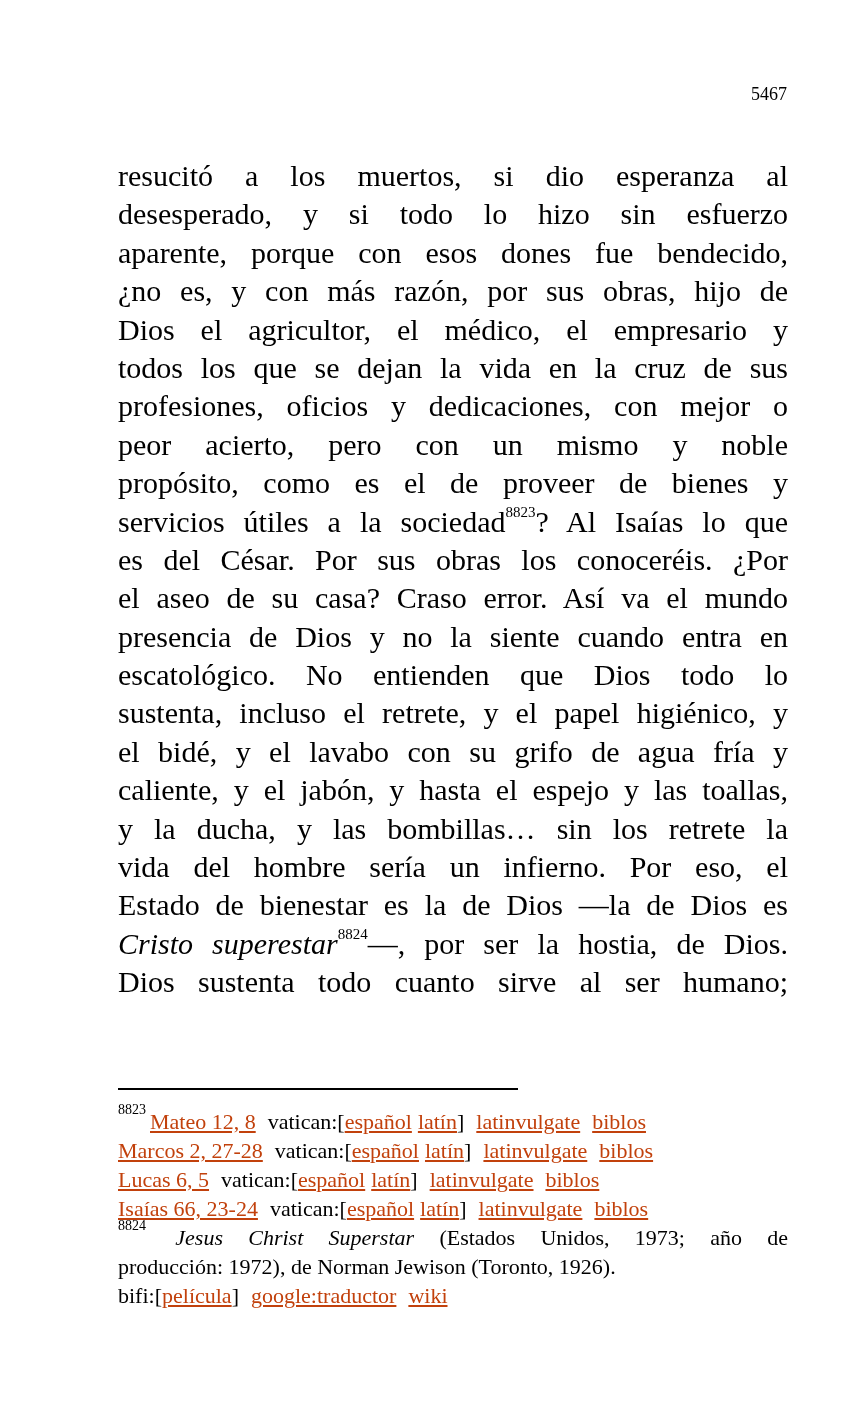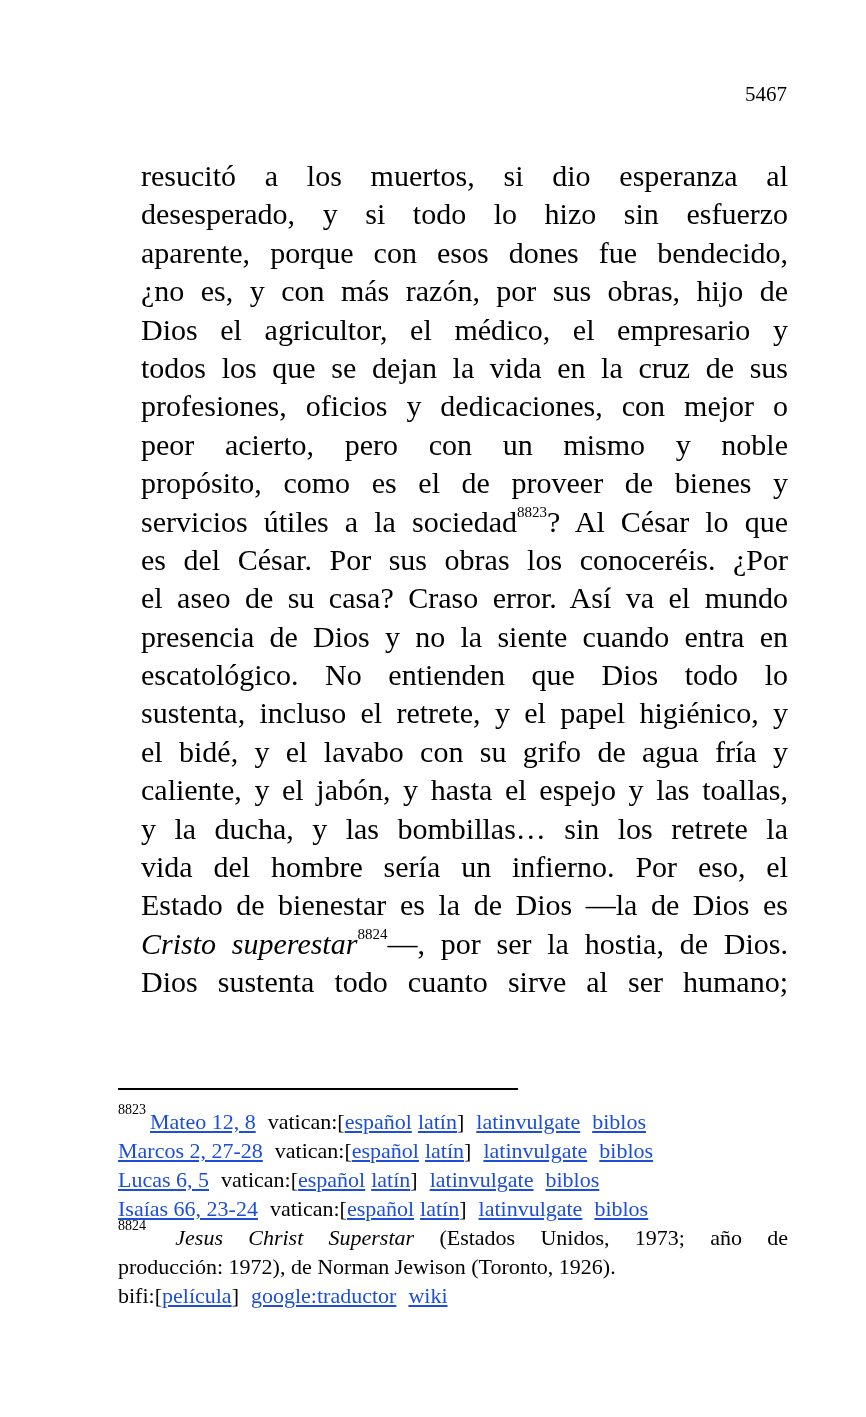--- a/index.html
+++ b/index.html
@@ -1,49 +1,49 @@
 <!DOCTYPE html>
 <html><head>
 <meta charset="utf-8">
 <style>
   html, body { margin: 0; padding: 0; background: #ffffff; }
   body { width: 866px; height: 1417px; position: relative; overflow: hidden;
          font-family: "Liberation Serif", "DejaVu Serif", serif; color: #000; }
-  .page-number { position: absolute; top: 78px; right: 79px; font-size: 21px; line-height: 32px; }
+  .page-number { position: absolute; top: 78px; right: 79px; font-size: 18px; line-height: 32px; }
   .body-text { position: absolute; left: 118px; top: 157px; width: 670px;
                font-size: 30px; line-height: 38.4px; text-align: justify; }
-  .body-line { display: block; text-align: justify; text-align-last: justify; white-space: nowrap; height: 38.4px; margin-left: 23px; }
+  .body-line { display: block; text-align: justify; text-align-last: justify; white-space: nowrap; height: 38.4px; }
   .body-line.last { text-align-last: justify; }
   .sup { font-size: 15px; vertical-align: top; position: relative; top: 2px; line-height: 1; }
   .rule { position: absolute; left: 118px; top: 1088px; width: 400px; height: 0; border-top: 2px solid #000; }
   .footnotes { position: absolute; left: 118px; top: 1107px; width: 670px; font-size: 22px; line-height: 29px; }
   .fn-line { display: block; white-space: nowrap; height: 29px; }
   .fn-line.justify { text-align: justify; text-align-last: justify; white-space: normal; }
   .fn-sup { font-size: 14px; vertical-align: top; position: relative; top: -4px; line-height: 1; margin-right: 4px; }
-  a.link { color: #1d4ed8; text-decoration: underline; }
+  a.link { color: #c2410c; text-decoration: underline; }
   .gap { display: inline-block; width: 12px; }
   .gap-s { display: inline-block; width: 6px; }
   i { font-style: italic; }
 </style>
 </head>
 <body>
 
 <div class="page-number">5467</div>
 
 <div class="body-text">
   <span class="body-line">resucitó a los muertos, si dio esperanza al</span>
   <span class="body-line">desesperado, y si todo lo hizo sin esfuerzo</span>
   <span class="body-line">aparente, porque con esos dones fue bendecido,</span>
   <span class="body-line">¿no es, y con más razón, por sus obras, hijo de</span>
   <span class="body-line">Dios el agricultor, el médico, el empresario y</span>
   <span class="body-line">todos los que se dejan la vida en la cruz de sus</span>
   <span class="body-line">profesiones, oficios y dedicaciones, con mejor o</span>
   <span class="body-line">peor acierto, pero con un mismo y noble</span>
   <span class="body-line">propósito, como es el de proveer de bienes y</span>
-  <span class="body-line"><span>servicios útiles a la sociedad</span><span class="sup">8823</span><span>? Al César lo que</span></span>
+  <span class="body-line"><span>servicios útiles a la sociedad</span><span class="sup">8823</span><span>? Al Isaías lo que</span></span>
   <span class="body-line">es del César. Por sus obras los conoceréis. ¿Por</span>
   <span class="body-line">el aseo de su casa? Craso error. Así va el mundo</span>
   <span class="body-line">presencia de Dios y no la siente cuando entra en</span>
   <span class="body-line">escatológico. No entienden que Dios todo lo</span>
   <span class="body-line">sustenta, incluso el retrete, y el papel higiénico, y</span>
   <span class="body-line">el bidé, y el lavabo con su grifo de agua fría y</span>
   <span class="body-line">caliente, y el jabón, y hasta el espejo y las toallas,</span>
   <span class="body-line">y la ducha, y las bombillas… sin los retrete la</span>
   <span class="body-line">vida del hombre sería un infierno. Por eso, el</span>
   <span class="body-line">Estado de bienestar es la de Dios —la de Dios es</span>

